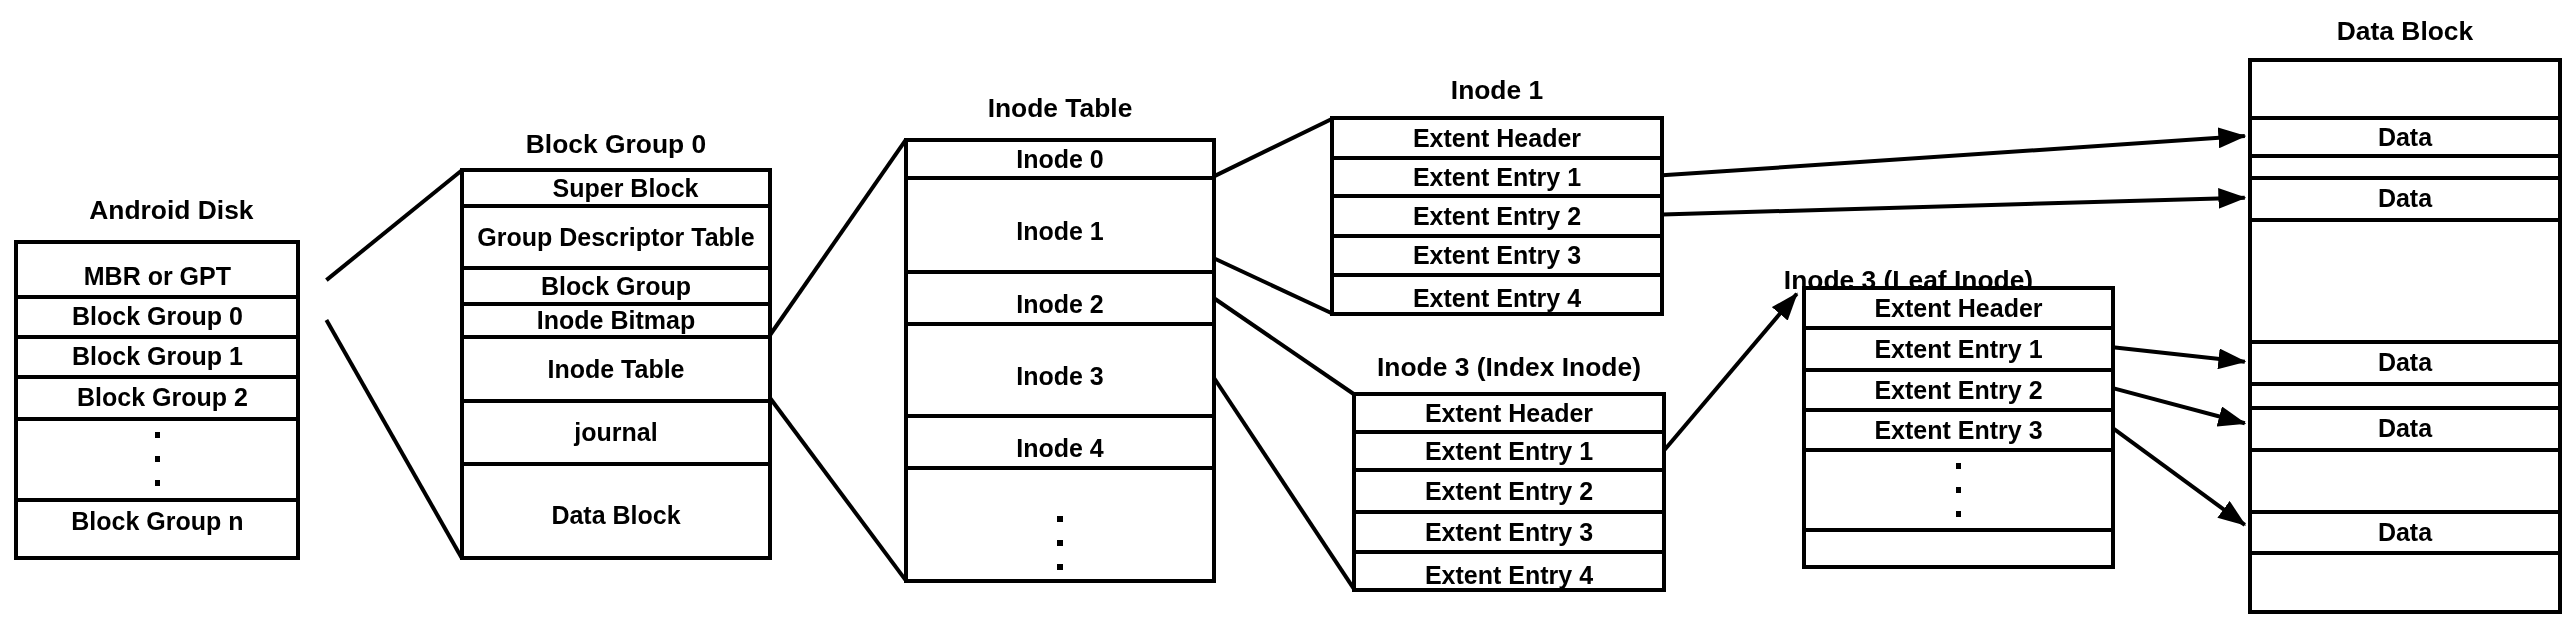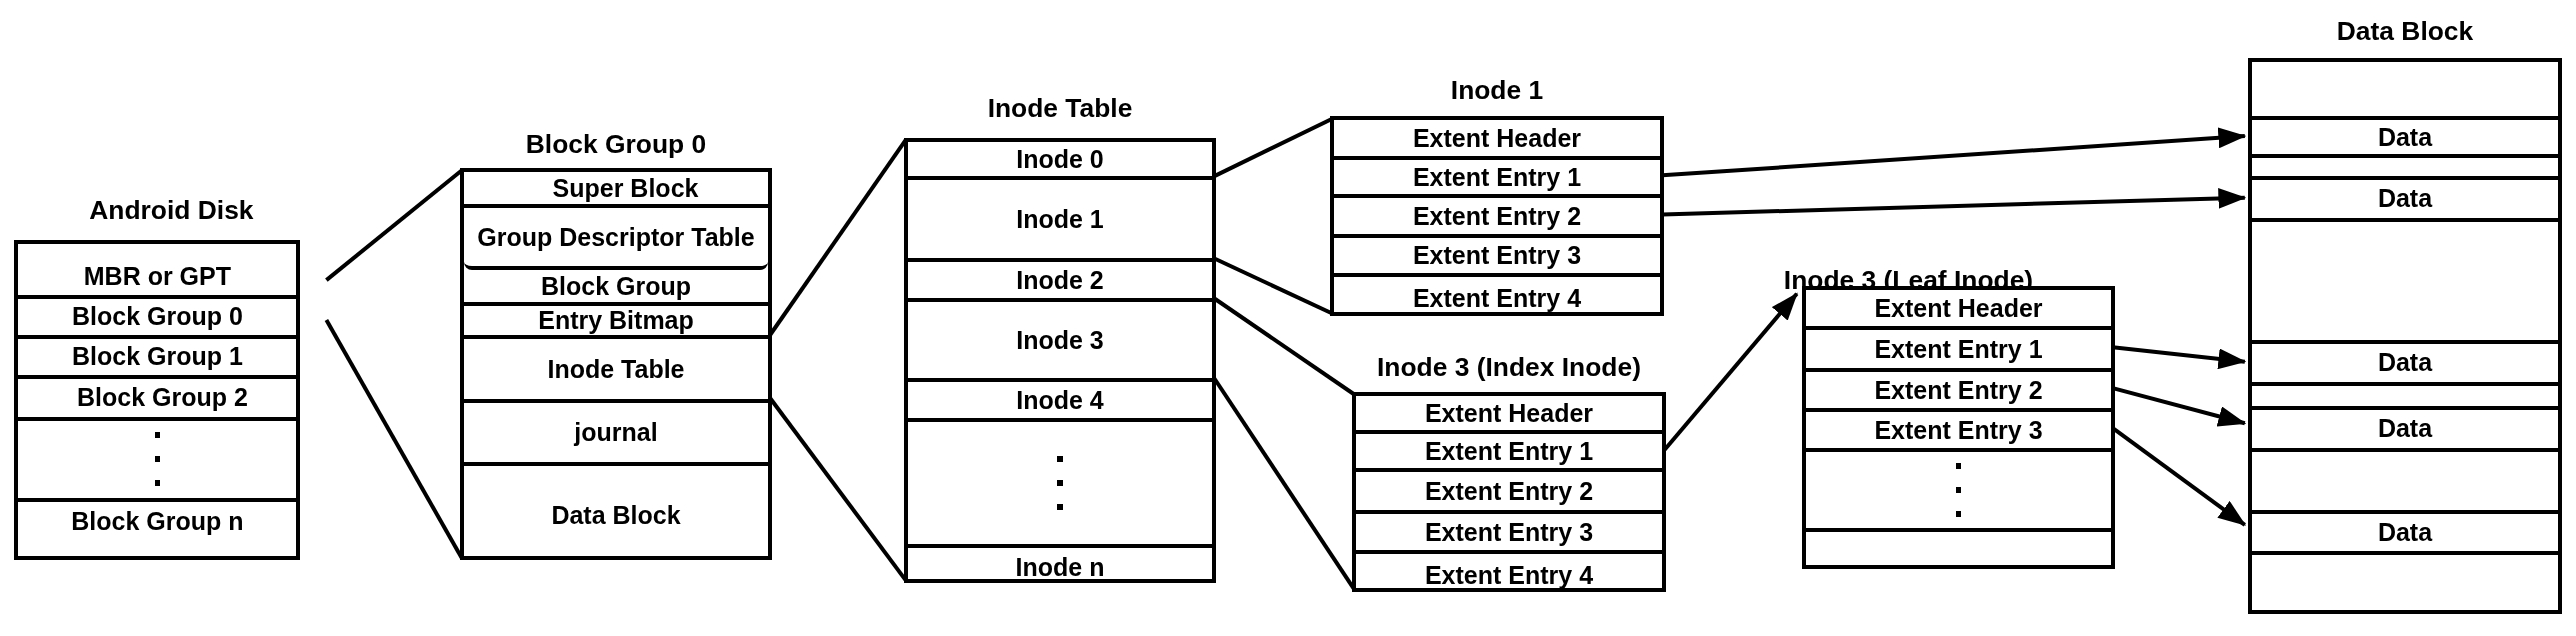--- a/index.html
+++ b/index.html
@@ -98,29 +98,29 @@
       <div class="row dots" style="height: 81px;">
         <span class="dot"></span>
         <span class="dot"></span>
         <span class="dot"></span>
       </div>
       <div class="row" style="height: 40px;">Block Group n</div>
     </div>
     <div class="col-title" style="left: 460px; width: 312px; top: 127px;">Block Group 0</div>
     <div class="box" style="left: 460px; top: 168px; width: 312px; height: 392px;">
       <div class="row" style="height: 36px; padding-left: 19px;">Super Block</div>
-      <div class="row" style="height: 62px; border-radius: 8px;">Group Descriptor Table</div>
+      <div class="row" style="height: 62px;">Group Descriptor Table</div>
       <div class="row" style="height: 36px;">Block Group</div>
-      <div class="row" style="height: 33px;">Entry Bitmap</div>
+      <div class="row" style="height: 33px;">Inode Bitmap</div>
       <div class="row" style="height: 64px;">Inode Table</div>
       <div class="row" style="height: 63px;">journal</div>
       <div class="row" style="height: 98px;">Data Block</div>
     </div>
     <div class="col-title" style="left: 904px; width: 312px; top: 91px;">Inode Table</div>
-    <div class="box" style="left: 904px; top: 138px; width: 312px; height: 445px;">
+    <div class="box" style="left: 904px; top: 138px; width: 312px; height: 445px; gap: 12px;">
       <div class="row" style="height: 38px;">Inode 0</div>
       <div class="row" style="height: 82px;">Inode 1</div>
       <div class="row" style="height: 40px;">Inode 2</div>
       <div class="row" style="height: 80px;">Inode 3</div>
       <div class="row" style="height: 40px;">Inode 4</div>
       <div class="row dots" style="height: 126px;">
         <span class="dot"></span>
         <span class="dot"></span>
         <span class="dot"></span>
       </div>

